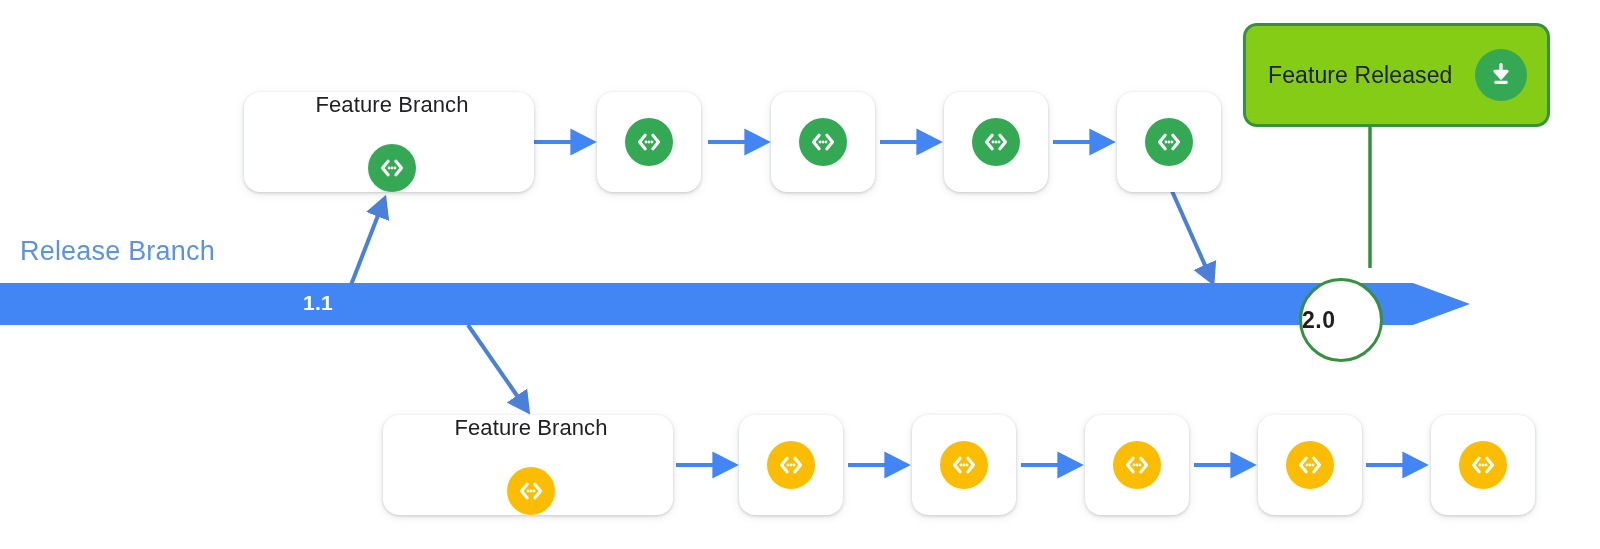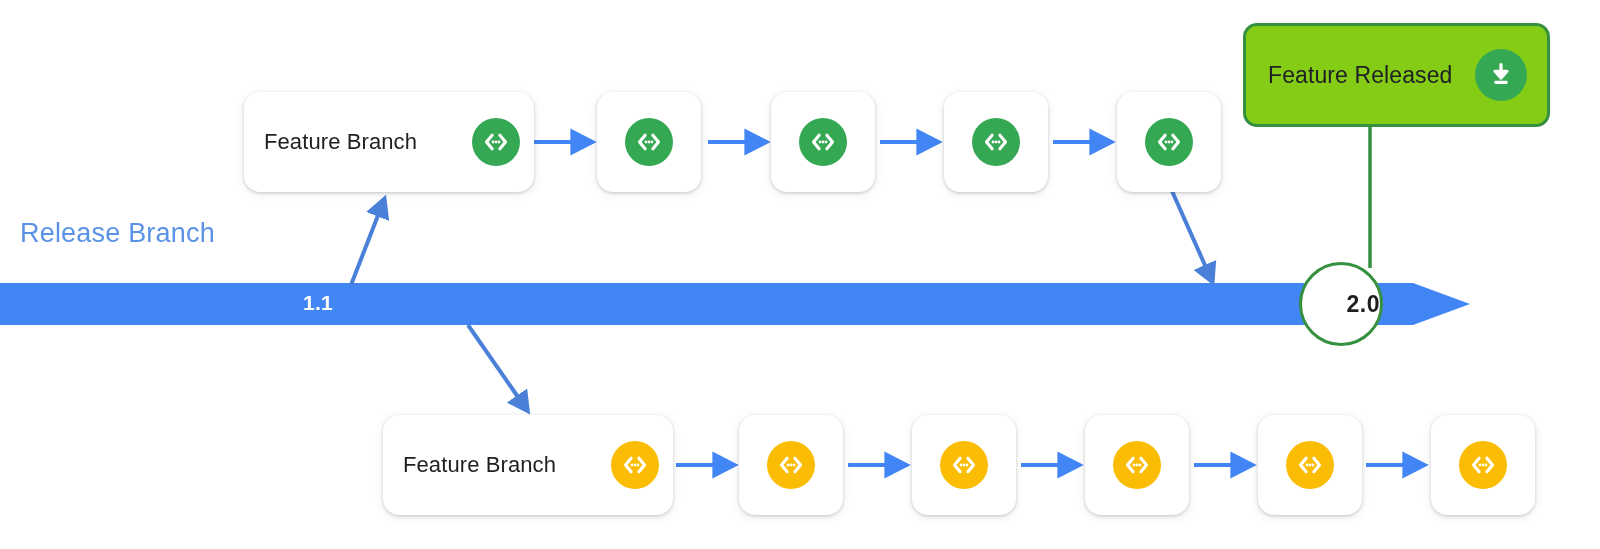--- a/index.html
+++ b/index.html
@@ -26,21 +26,21 @@
     top: 0;
     width: 1600px;
     height: 549px;
     pointer-events: none;
   }
 
   
   .release-label {
     position: absolute;
     left: 20px;
-    top: 218px;
+    top: 236px;
     font-size: 27px;
     letter-spacing: 0.2px;
     color: #5B92E5;
     white-space: nowrap;
   }
 
   
   .bar-version {
     position: absolute;
     left: 292px;
@@ -50,30 +50,30 @@
     font-size: 21px;
     font-weight: bold;
     color: #ffffff;
     letter-spacing: 0.3px;
   }
 
   
   .release-node {
     position: absolute;
     left: 1299px;
-    top: 262px;
+    top: 278px;
     width: 84px;
     height: 84px;
     border-radius: 50%;
     background: #ffffff;
     border: 3px solid #35913F;
     box-sizing: border-box;
     display: flex;
     align-items: center;
-    justify-content: flex-end;
+    justify-content: flex-start;
   }
   .release-node span {
     font-size: 23px;
     font-weight: bold;
     color: #1f1f1f;
     letter-spacing: 0.5px;
   }
 
   
   .card {
@@ -83,20 +83,21 @@
     box-shadow: 0 1px 3px rgba(60,64,67,0.22), 0 2px 8px rgba(60,64,67,0.12);
     box-sizing: border-box;
     display: flex;
     align-items: center;
   }
   .card.labeled {
     padding-left: 20px;
     padding-right: 14px;
     justify-content: space-between;
     gap: 14px;
+    flex-direction: column;
   }
   .card.plain {
     justify-content: center;
   }
   .card-label {
     font-size: 22px;
     color: #202124;
     white-space: nowrap;
     letter-spacing: 0.1px;
   }

